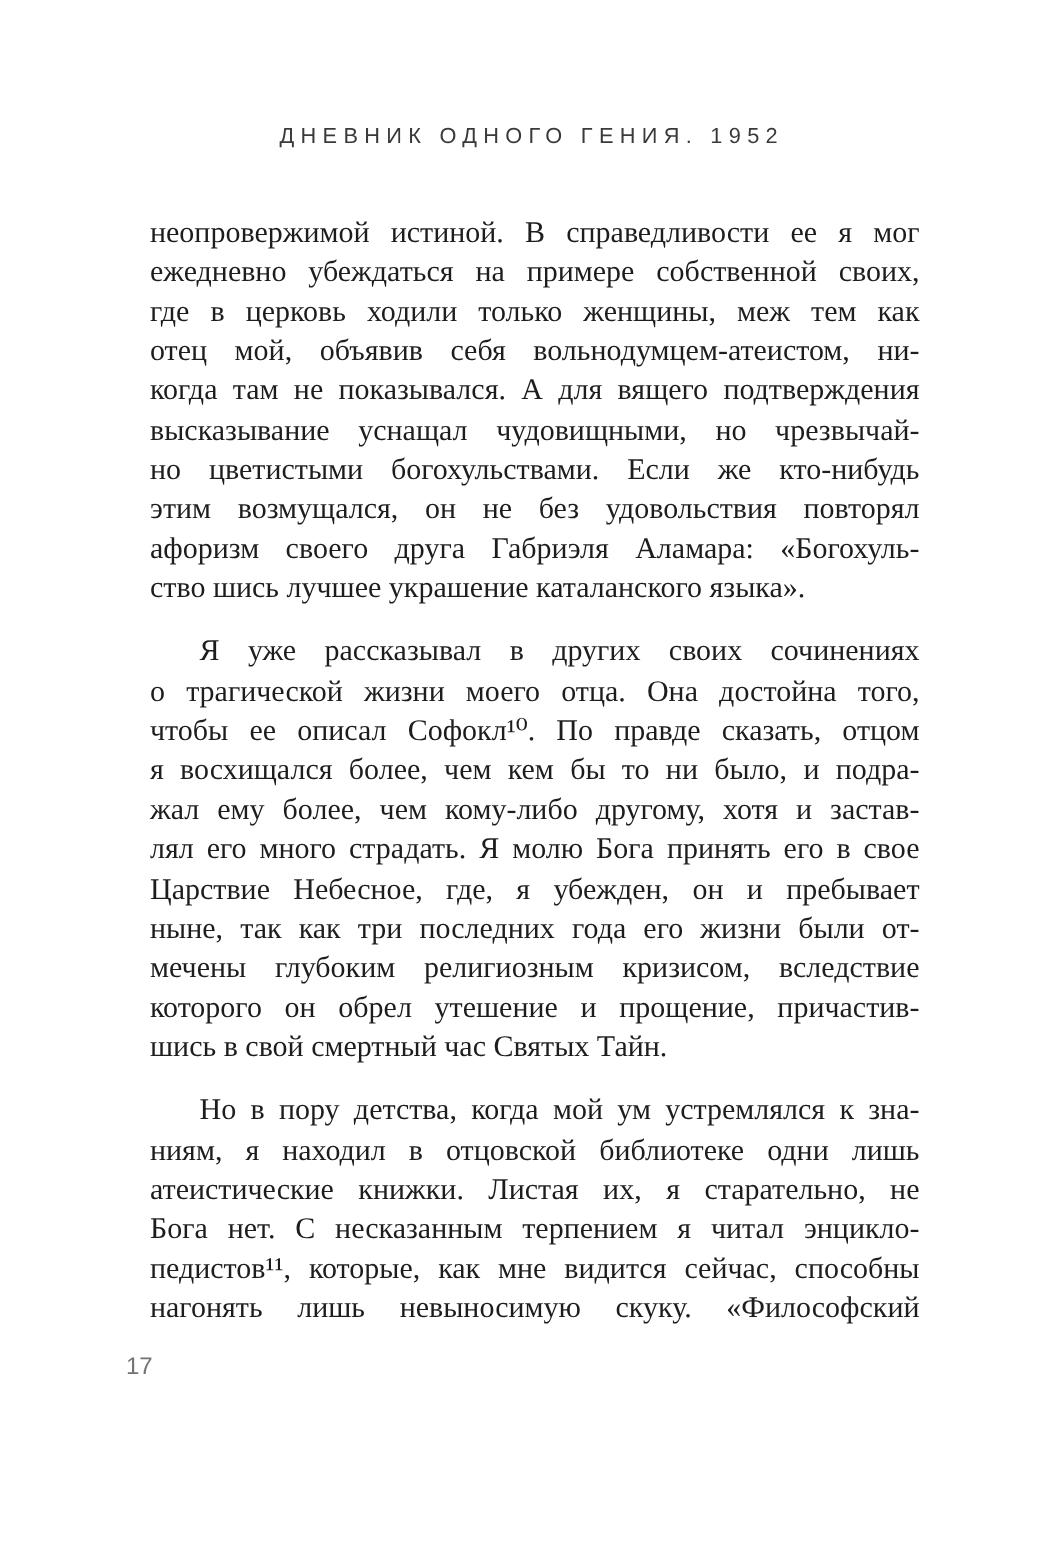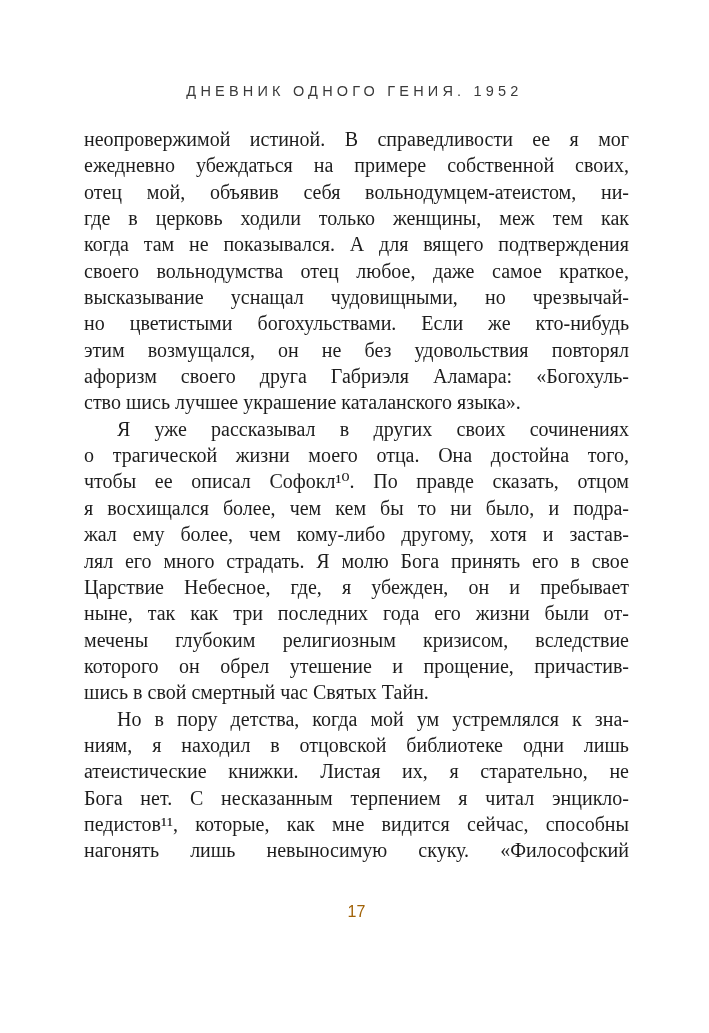--- a/index.html
+++ b/index.html
@@ -34,57 +34,55 @@
     position: absolute;
     left: 84px;
     top: 126px;
     width: 545px;
     font-family: "Liberation Serif", "DejaVu Serif", serif;
     font-size: 20px;
     line-height: 26.35px;
     color: #1d1d1d;
   }
   .paragraph {
-    margin: 0;
+    margin: 16px;
   }
   .line {
     text-align: justify;
     text-align-last: justify;
   }
   .line.indent {
     text-indent: 33px;
   }
   .line.para-end {
     text-align-last: left;
   }
   .page-number {
     position: absolute;
     top: 903px;
     left: 84px;
     width: 545px;
-    text-align: center;
     font-family: "Liberation Sans", "DejaVu Sans", sans-serif;
     font-size: 16px;
-    color: #a16207;
+    color: #737373;
   }
 </style>
 </head>
 <body>
 
 <div class="page">
   <div class="running-header">ДНЕВНИК ОДНОГО ГЕНИЯ. 1952</div>
 
   <div class="text-block">
       <div class="paragraph">
         <div class="line">неопровержимой истиной. В справедливости ее я мог</div>
         <div class="line">ежедневно убеждаться на примере собственной своих,</div>
+        <div class="line">где в церковь ходили только женщины, меж тем как</div>
         <div class="line">отец мой, объявив себя вольнодумцем-атеистом, ни-</div>
-        <div class="line">где в церковь ходили только женщины, меж тем как</div>
         <div class="line">когда там не показывался. А для вящего подтверждения</div>
-        <div class="line">своего вольнодумства отец любое, даже самое краткое,</div>
         <div class="line">высказывание уснащал чудовищными, но чрезвычай-</div>
         <div class="line">но цветистыми богохульствами. Если же кто-нибудь</div>
         <div class="line">этим возмущался, он не без удовольствия повторял</div>
         <div class="line">афоризм своего друга Габриэля Аламара: «Богохуль-</div>
         <div class="line para-end">ство шись лучшее украшение каталанского языка».</div>
       </div>
       <div class="paragraph">
         <div class="line indent">Я уже рассказывал в других своих сочинениях</div>
         <div class="line">о трагической жизни моего отца. Она достойна того,</div>
         <div class="line">чтобы ее описал Софокл¹⁰. По правде сказать, отцом</div>

